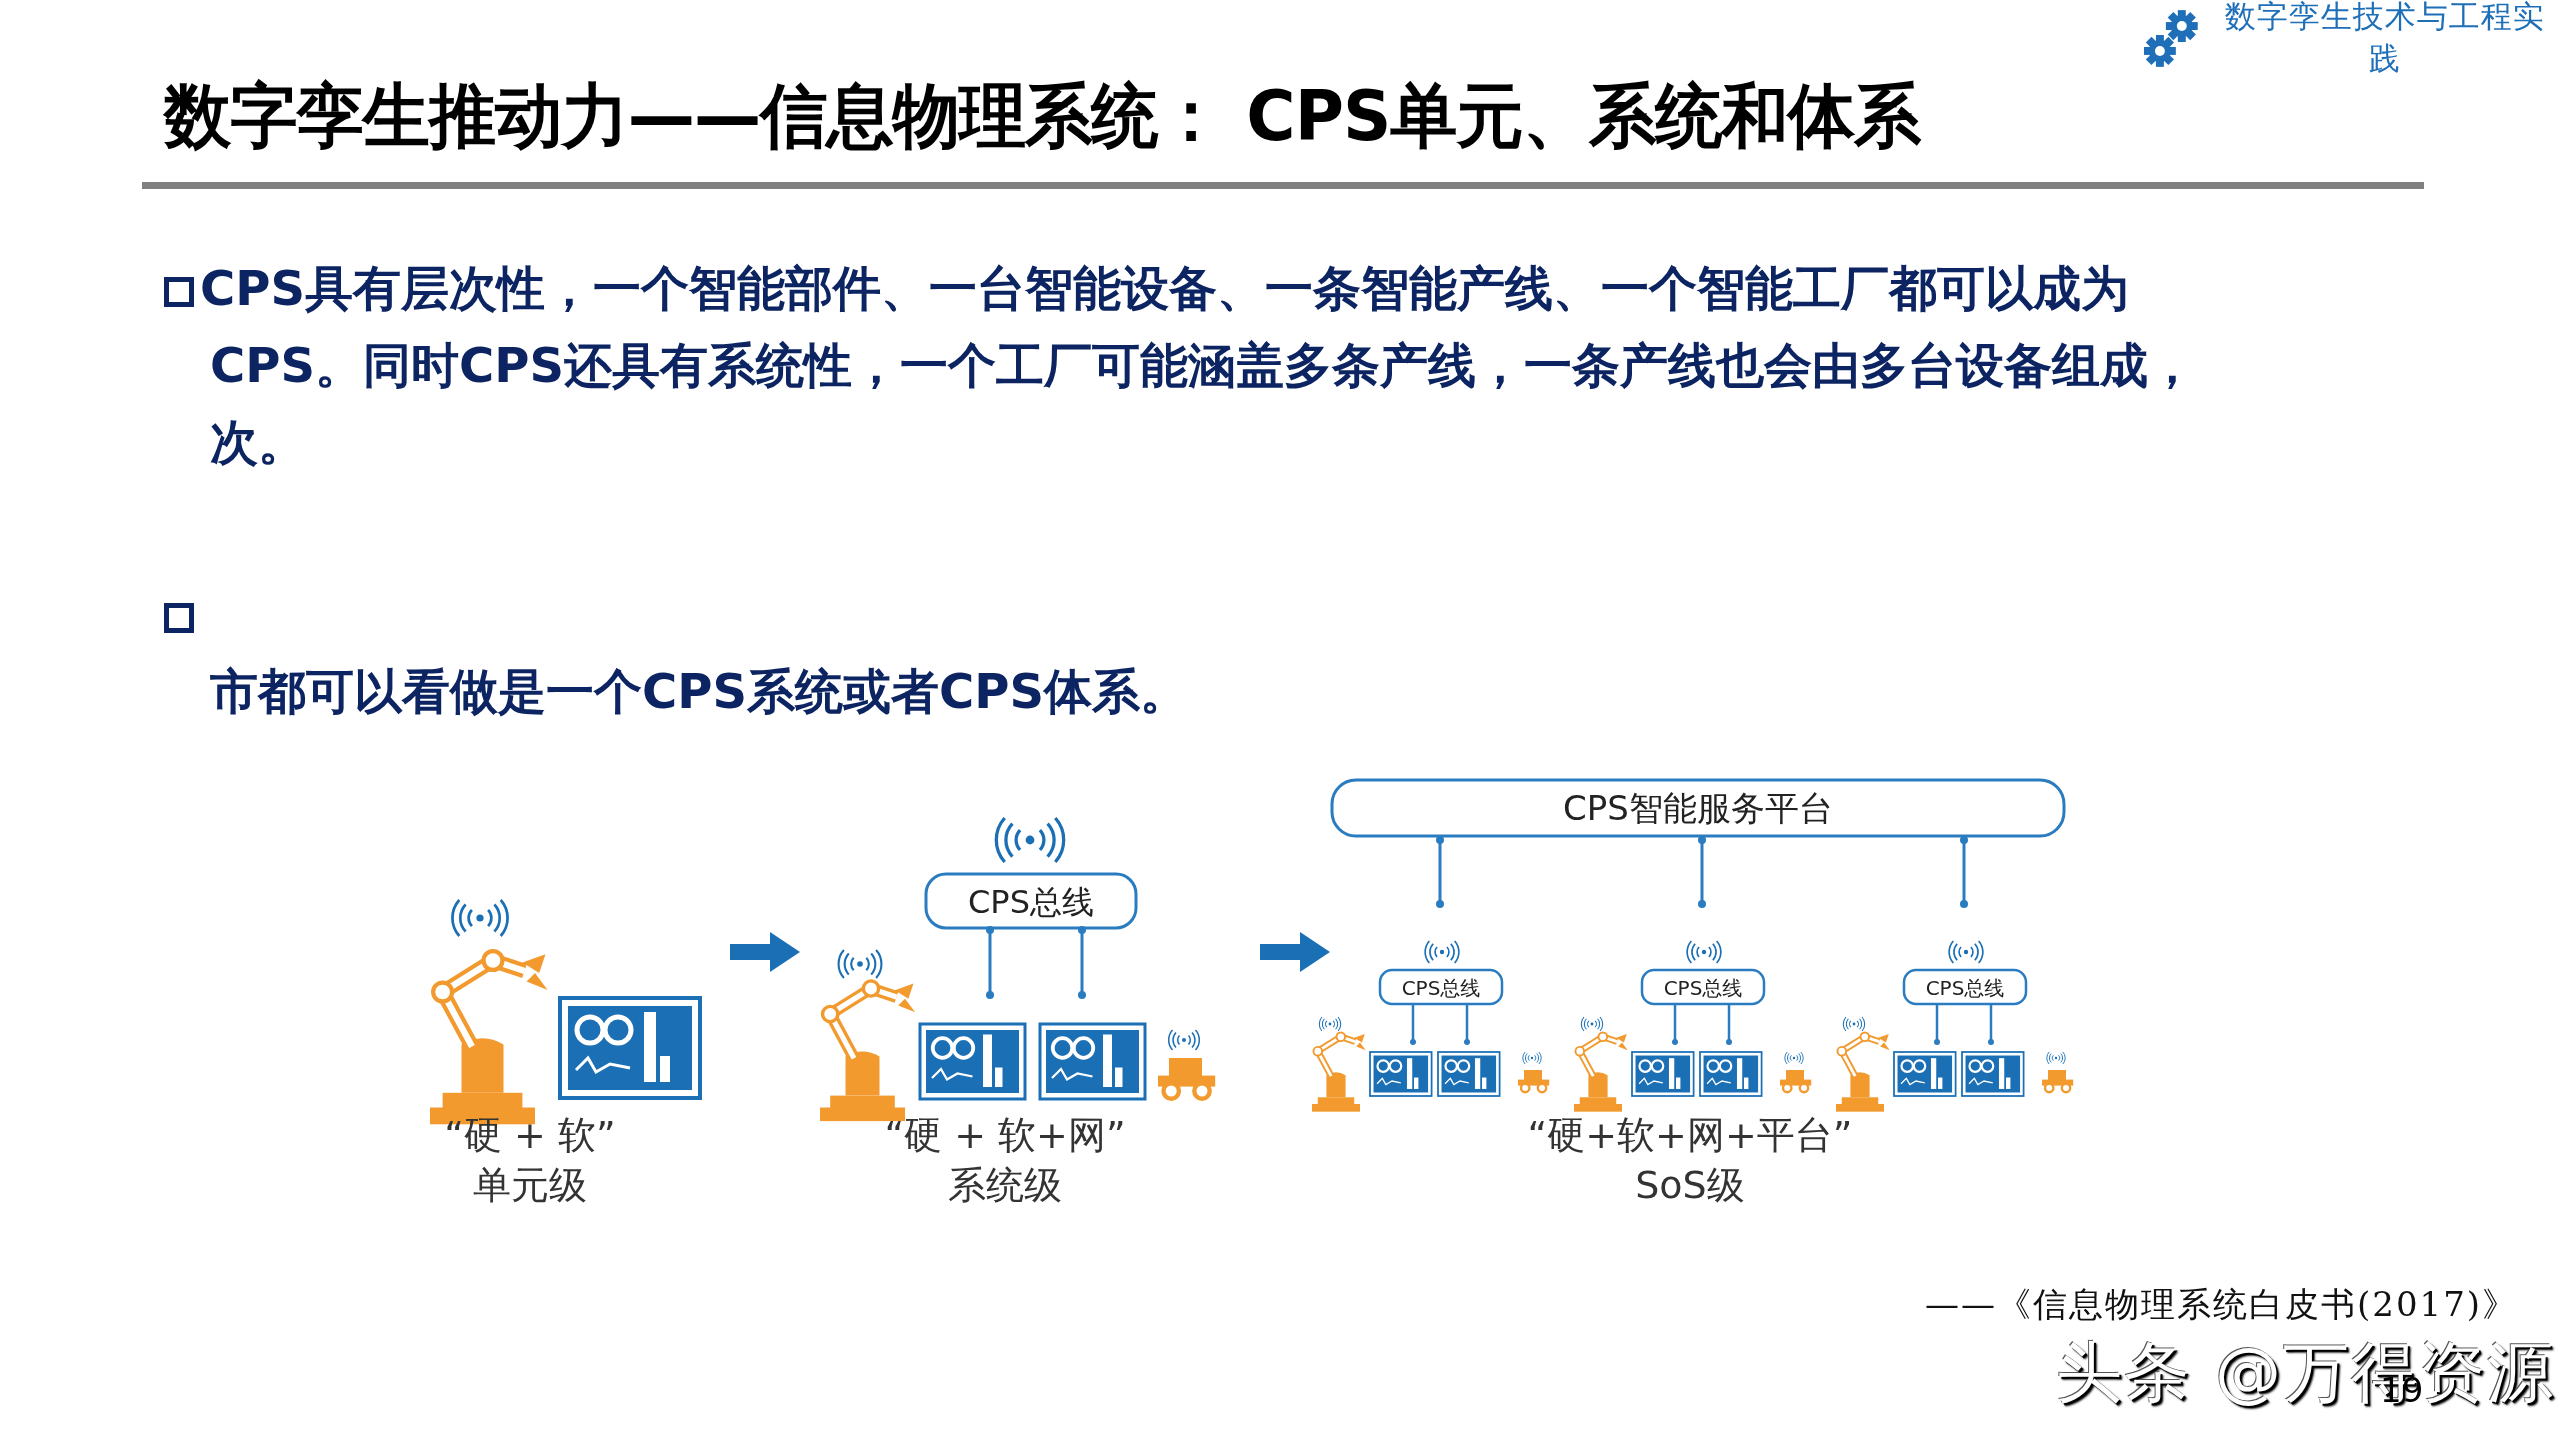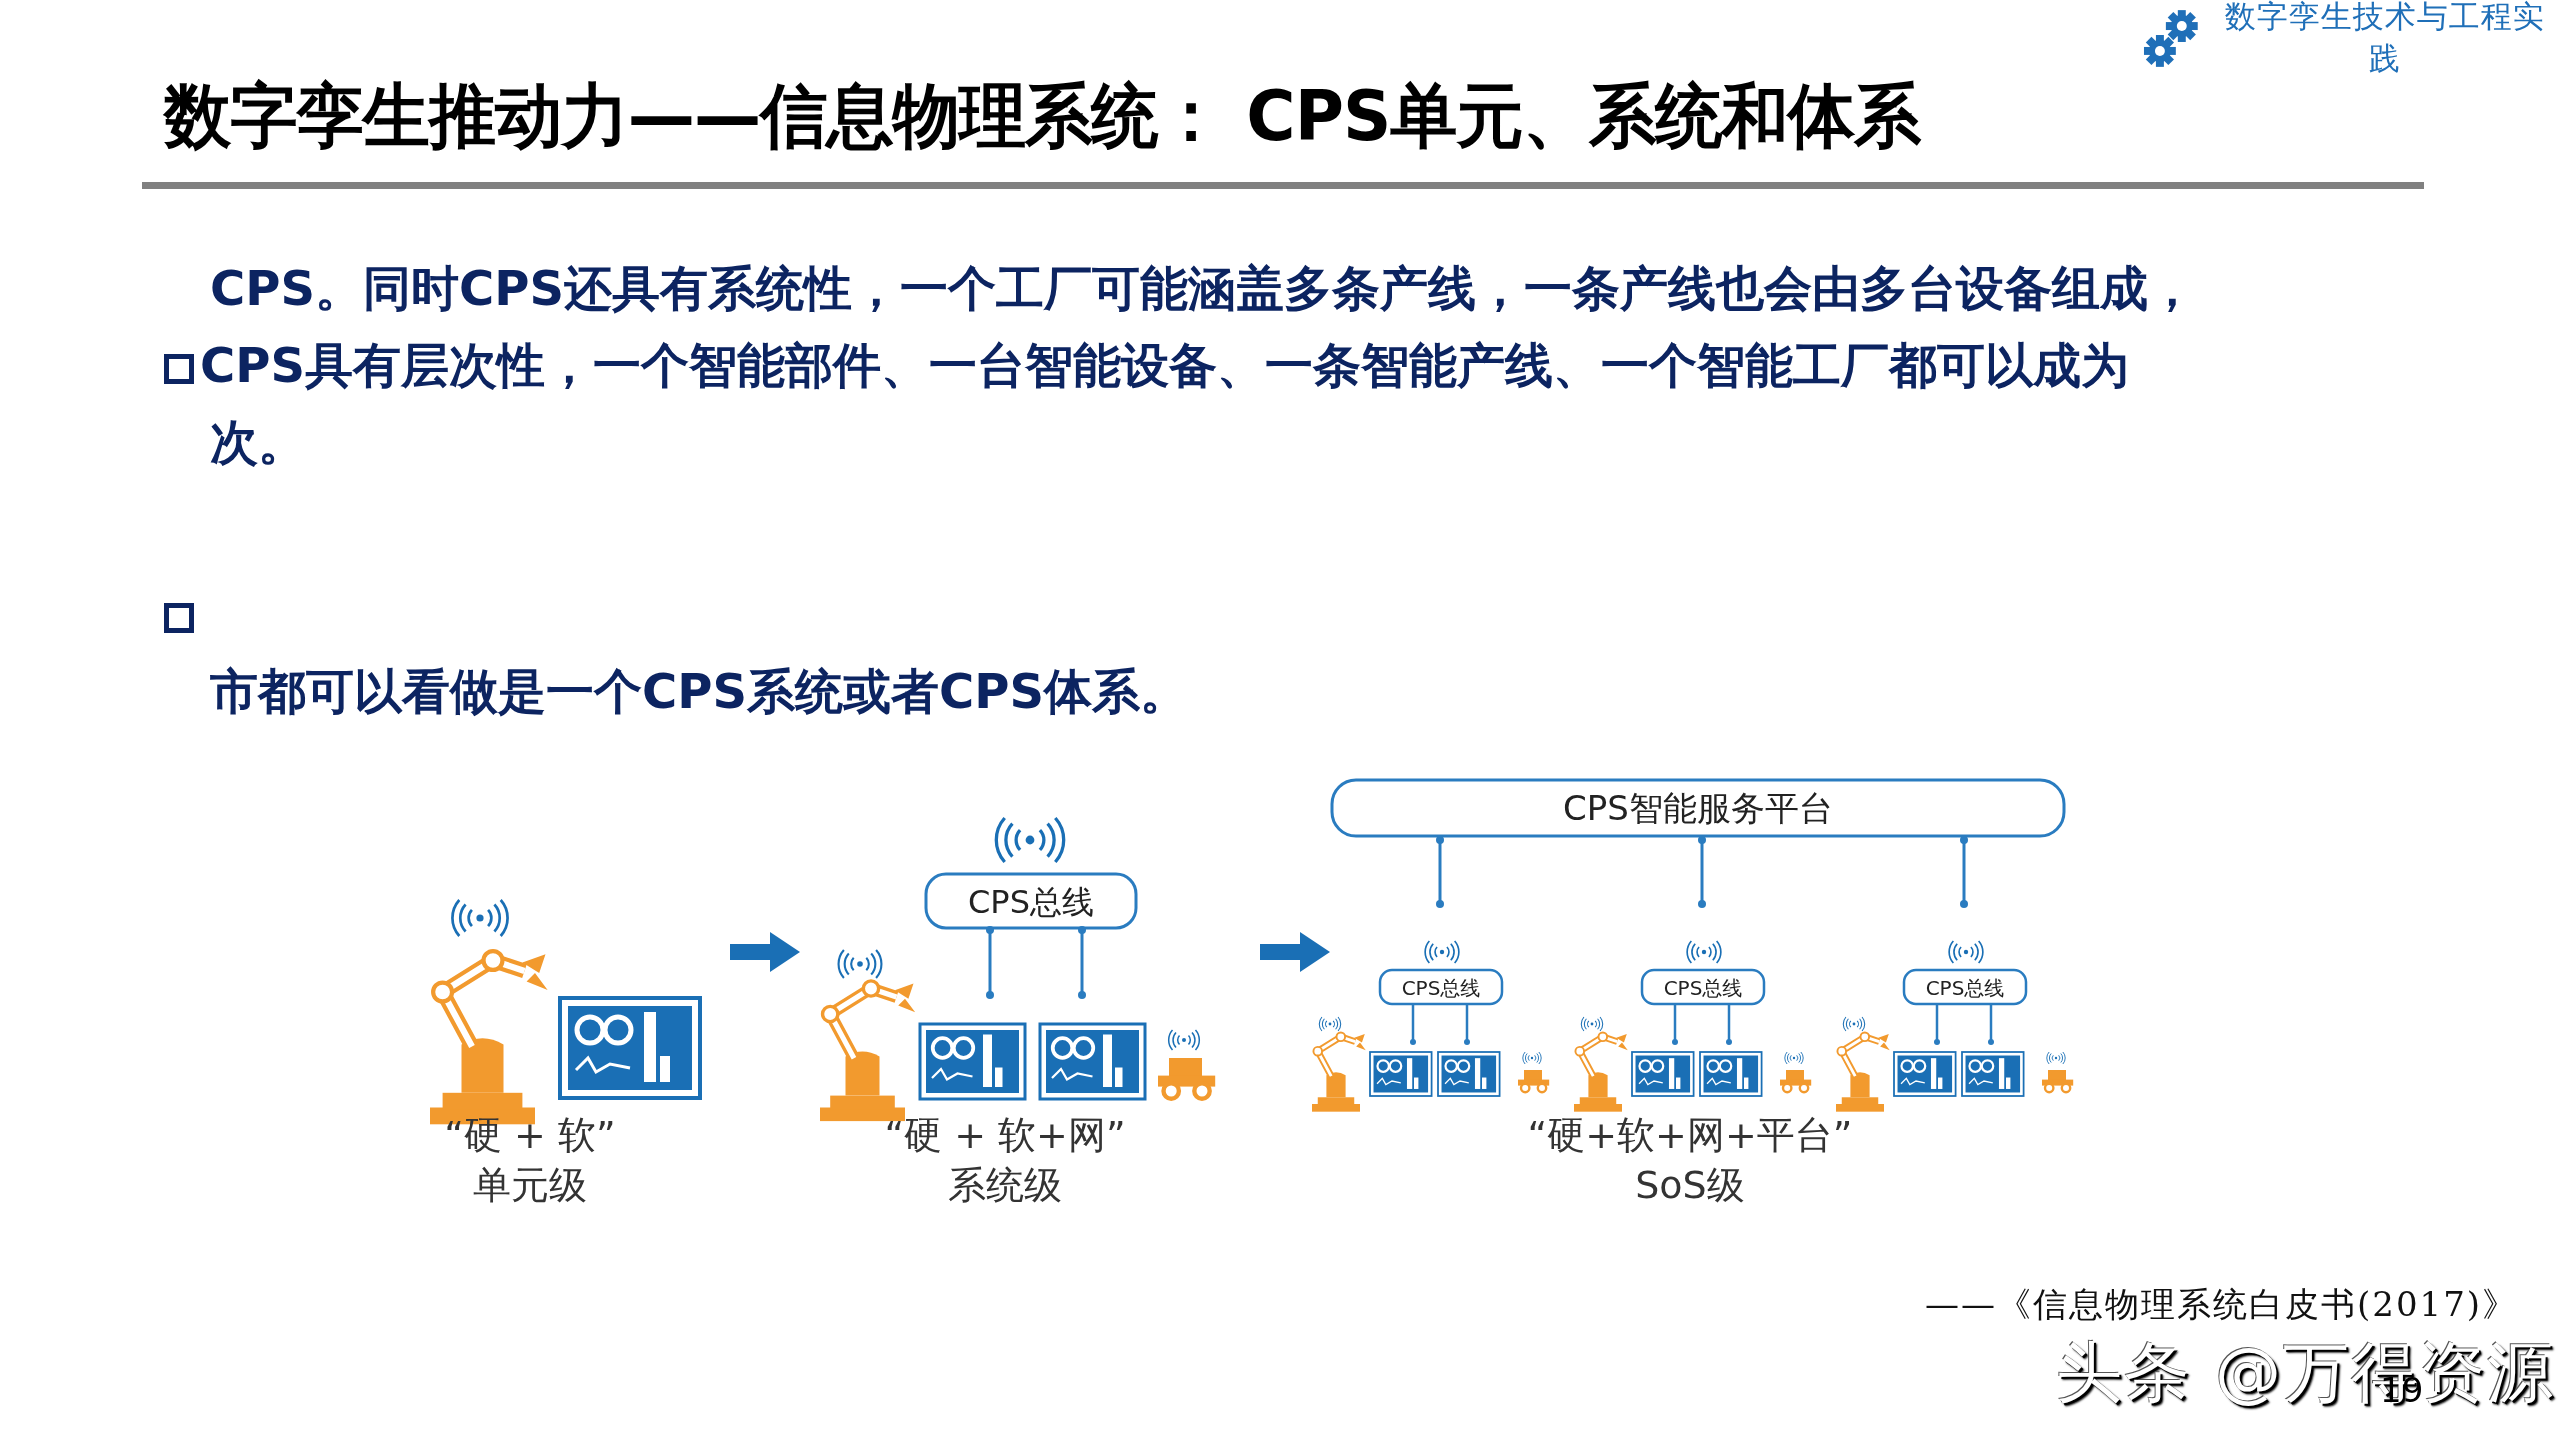--- a/index.html
+++ b/index.html
@@ -52,22 +52,22 @@
       </g>
     </g>
   </svg>
   <span class="brand-text">数字孪生技术与工程实践</span>
 </div>
 
 <div id="title" class="abs">数字孪生推动力——信息物理系统： CPS单元、系统和体系</div>
 <div id="rule" class="abs"></div>
 
 <div id="p1" class="abs para">
+  <span class="line"><span class="bullet"></span><span>CPS具有层次性，一个智能部件、一台智能设备、一条智能产线、一个智能工厂都可以成为</span></span>
   <span class="line indent">CPS。同时CPS还具有系统性，一个工厂可能涵盖多条产线，一条产线也会由多台设备组成，</span>
-  <span class="line"><span class="bullet"></span><span>CPS具有层次性，一个智能部件、一台智能设备、一条智能产线、一个智能工厂都可以成为</span></span>
   <span class="line indent">次。</span>
 </div>
 
 <div id="p2" class="abs para">
   <span class="line"><span class="bullet"></span></span>
   <span class="line indent">市都可以看做是一个CPS系统或者CPS体系。</span>
 </div>
 
 <svg id="diagram" class="abs" viewBox="0 0 1700 470">
   <defs>

